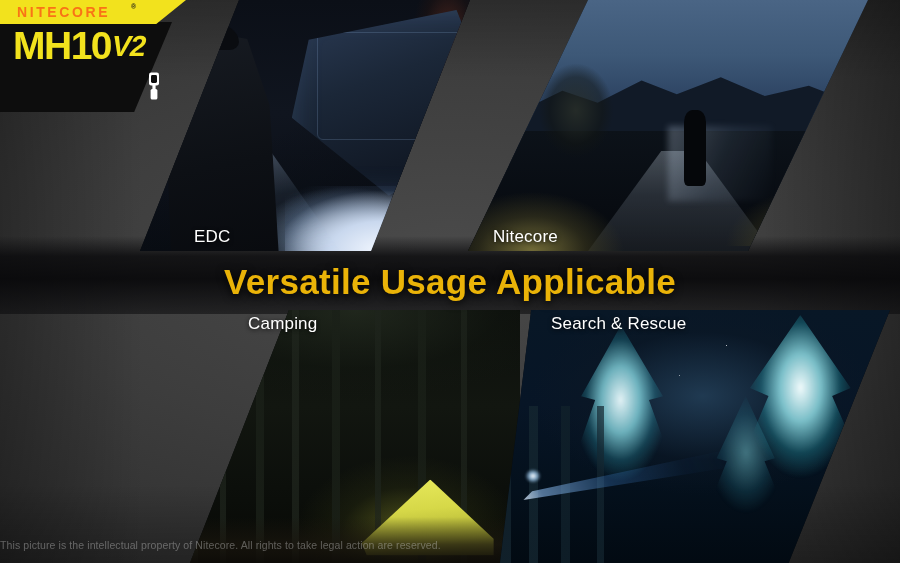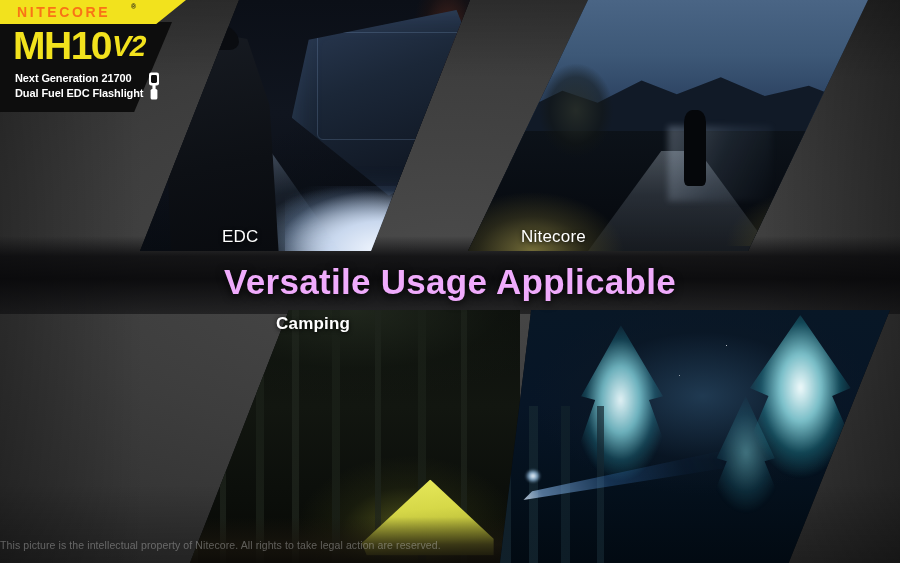--- a/index.html
+++ b/index.html
@@ -258,34 +258,33 @@
 
   
   .caption {
     position: absolute;
     color: #ffffff;
     font-size: 17px;
     font-weight: 400;
     letter-spacing: .2px;
     text-shadow: 0 1px 4px rgba(0,0,0,.85);
     white-space: nowrap;
-    margin-left: 28px;
   }
   .cap-edc  { left: 194px; top: 227px; }
   .cap-trek { left: 493px; top: 227px; }
-  .cap-camp { left: 248px; top: 314px; font-weight: bold; }
+  .cap-camp { left: 248px; top: 314px; }
   .cap-sar  { left: 551px; top: 314px; }
 
   
   .headline {
     position: absolute;
     left: 0; right: 0;
     top: 262px;
     text-align: center;
-    color: #f0abfc;
+    color: #eab308;
     font-size: 35px;
     font-weight: bold;
     letter-spacing: .3px;
     text-shadow: 0 2px 8px rgba(0,0,0,.9);
   }
 
   
   .brand {
     position: absolute;
     left: 0; top: 0;
@@ -414,37 +413,34 @@
       <div class="sar-tree-r"></div>
       <div class="sar-trunks"></div>
       <div class="sar-beam"></div>
       <div class="sar-source"></div>
     </div>
   </div>
 
   <div class="caption cap-edc">EDC</div>
   <div class="caption cap-trek">Nitecore</div>
   <div class="caption cap-camp">Camping</div>
+  <div class="caption cap-sar">Search &amp; Rescue</div>
 
   <div class="headline">Versatile Usage Applicable</div>
 
   <div class="brand">
     <div class="brand-plate"></div>
     <div class="brand-bar"></div>
     <div class="brand-name">NITECORE</div>
     <div class="brand-reg">®</div>
 
     <div class="model">
       <span>MH10</span><span class="model-v2">V2</span>
     </div>
 
-    <div class="tagline">
-      <div>Next Generation 21700</div>
-      <div>Dual Fuel EDC Flashlight</div>
-    </div>
 
     <svg class="usb-icon" viewBox="0 0 16 28">
       <rect x="3" y="0.5" width="10" height="13" rx="2.2" fill="#ffffff"></rect>
       <rect x="5" y="3" width="6" height="8" rx="1.4" fill="#0d0d0d"></rect>
       <rect x="6.4" y="13" width="3.2" height="4" fill="#ffffff"></rect>
       <rect x="4.6" y="17" width="6.8" height="10.5" rx="1.6" fill="#ffffff"></rect>
     </svg>
   </div>
 
   <div class="watermark">This picture is the intellectual property of Nitecore. All rights to take legal action are reserved.</div>

